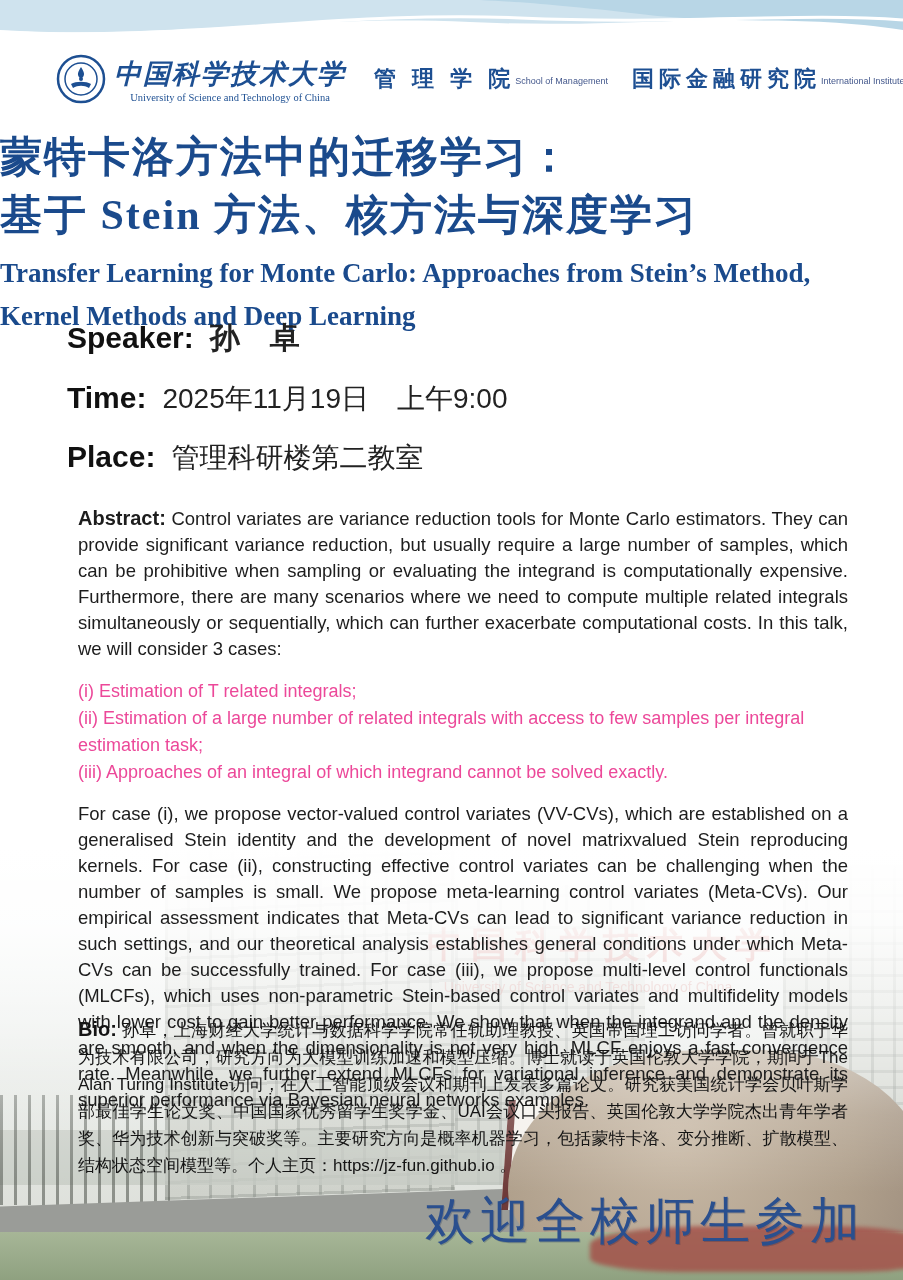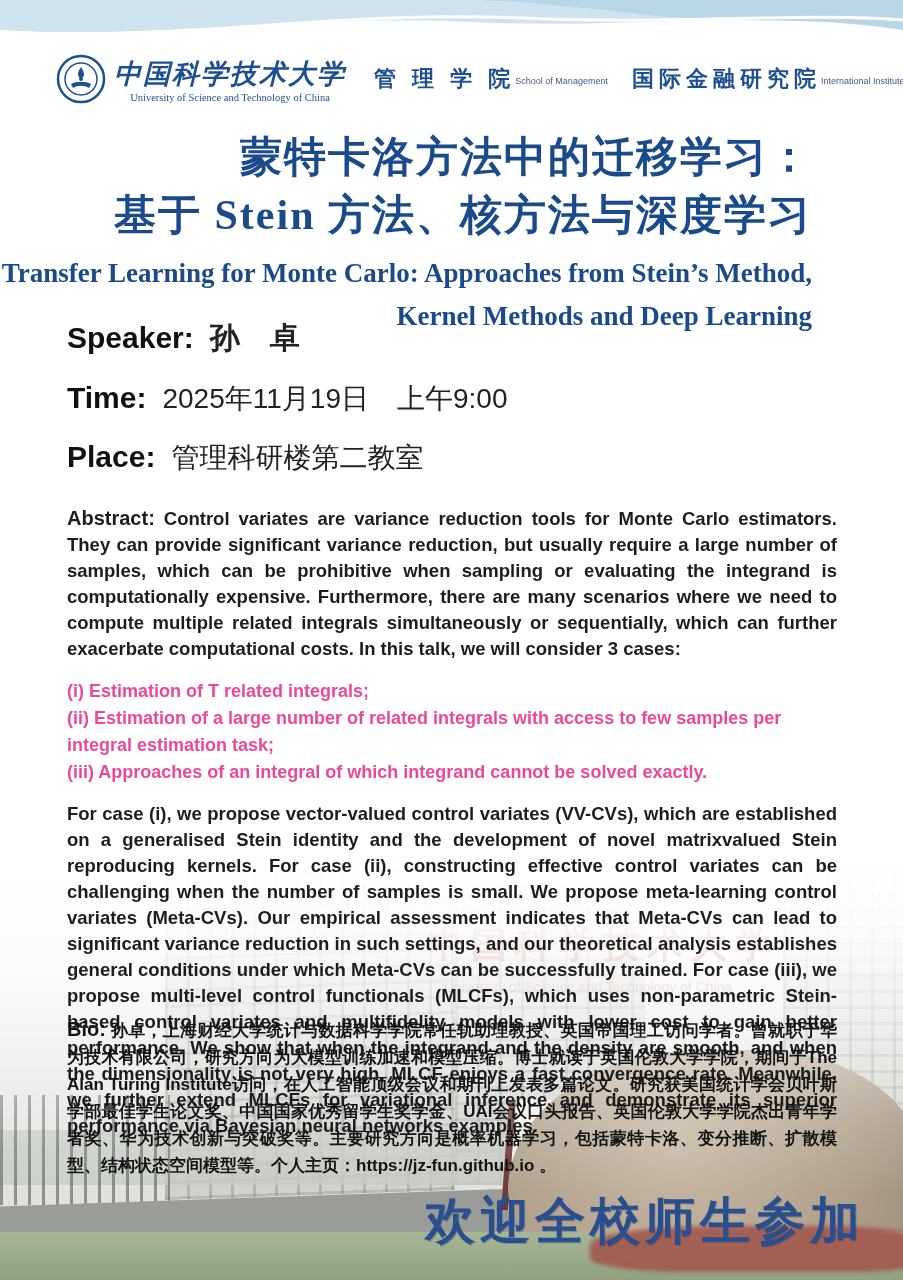--- a/index.html
+++ b/index.html
@@ -25,39 +25,39 @@
     font-size:27px; color:#1d4f92; letter-spacing:2px; white-space:nowrap;
   }
   .uni-en { font-size:10.5px; color:#1d4f92; font-family:"Liberation Serif", serif; white-space:nowrap; }
   .hdr-divider { width:2px; height:54px; background:#a9c0da; margin:0 16px 0 12px; }
   .schools { display:flex; align-items:flex-start; gap:24px; }
   .school { display:flex; flex-direction:row; align-items:center; }
   .school-zh { font-size:22px; font-weight:bold; color:#1d4f92; letter-spacing:5px; white-space:nowrap; }
   .school-en { font-size:9px; color:#44588c; margin-top:3px; white-space:nowrap; }
 
   
-  .title-block { position:absolute; top:128px; left:0; width:812px; text-align:right; z-index:3; }
+  .title-block { position:absolute; top:128px; left:0; width:812px; text-align:left; z-index:3; }
   .title-zh {
     font-family:"Liberation Serif", serif; font-weight:bold;
     font-size:42px; line-height:58px; color:#1a4a8c; letter-spacing:2px;
   }
   .title-en {
     font-family:"Liberation Serif", serif; font-weight:bold;
     font-size:27px; line-height:43px; color:#1a4a8c; margin-top:8px;
   }
 
   
   .details { position:absolute; top:318px; left:67px; z-index:3; }
   .detail-row { display:flex; align-items:baseline; margin-bottom:21px; }
   .detail-label { font-size:30px; font-weight:bold; color:#111; margin-right:16px; white-space:pre-wrap; }
   .detail-value { font-size:28px; color:#222; white-space:pre-wrap; }
   .detail-value.speaker { font-weight:bold; font-size:30px; }
 
   
-  .textcol { position:absolute; left:67px; width:770px; z-index:3; text-align:justify;font-weight:bold; }
+  .textcol { position:absolute; left:78px; width:770px; z-index:3; text-align:justify; }
   .abstract-block { top:505px; }
   .para { font-size:18.5px; line-height:26px; color:#1d1d1d; }
   .para b { font-size:20px; }
   .cases { margin-top:16px; }
   .cases p { font-size:18px; line-height:27px; color:#ec4899; text-align:left; }
   .main-para { margin-top:15px; }
   .bio-block { top:1016px; }
   .bio-para { font-size:17px; line-height:27px; color:#141414; }
   .bio-para b { font-size:20px; }
   .bio-link { color:#141414; text-decoration:none; }
@@ -111,21 +111,21 @@
   }
   .fade {
     position:absolute; inset:0; z-index:1;
     background:linear-gradient(rgba(255,255,255,1) 0%, rgba(255,255,255,.92) 18%,
                rgba(255,255,255,.55) 42%, rgba(255,255,255,.18) 62%, rgba(255,255,255,0) 80%);
   }
 
   
   .welcome {
     position:absolute; left:415px; top:1188px; width:460px; z-index:4; text-align:center;
-    font-family:"Liberation Serif", serif; font-weight:bold;
+    font-family:"Liberation Serif", serif; font-weight:normal;
     font-size:50px; color:#2a4f8e; letter-spacing:5px; white-space:nowrap;
     text-shadow:1px 1px 0 rgba(20,40,80,.25);
   }
 </style>
 </head>
 <body>
 
 <div class="poster">
 
   <div class="wave-band">

